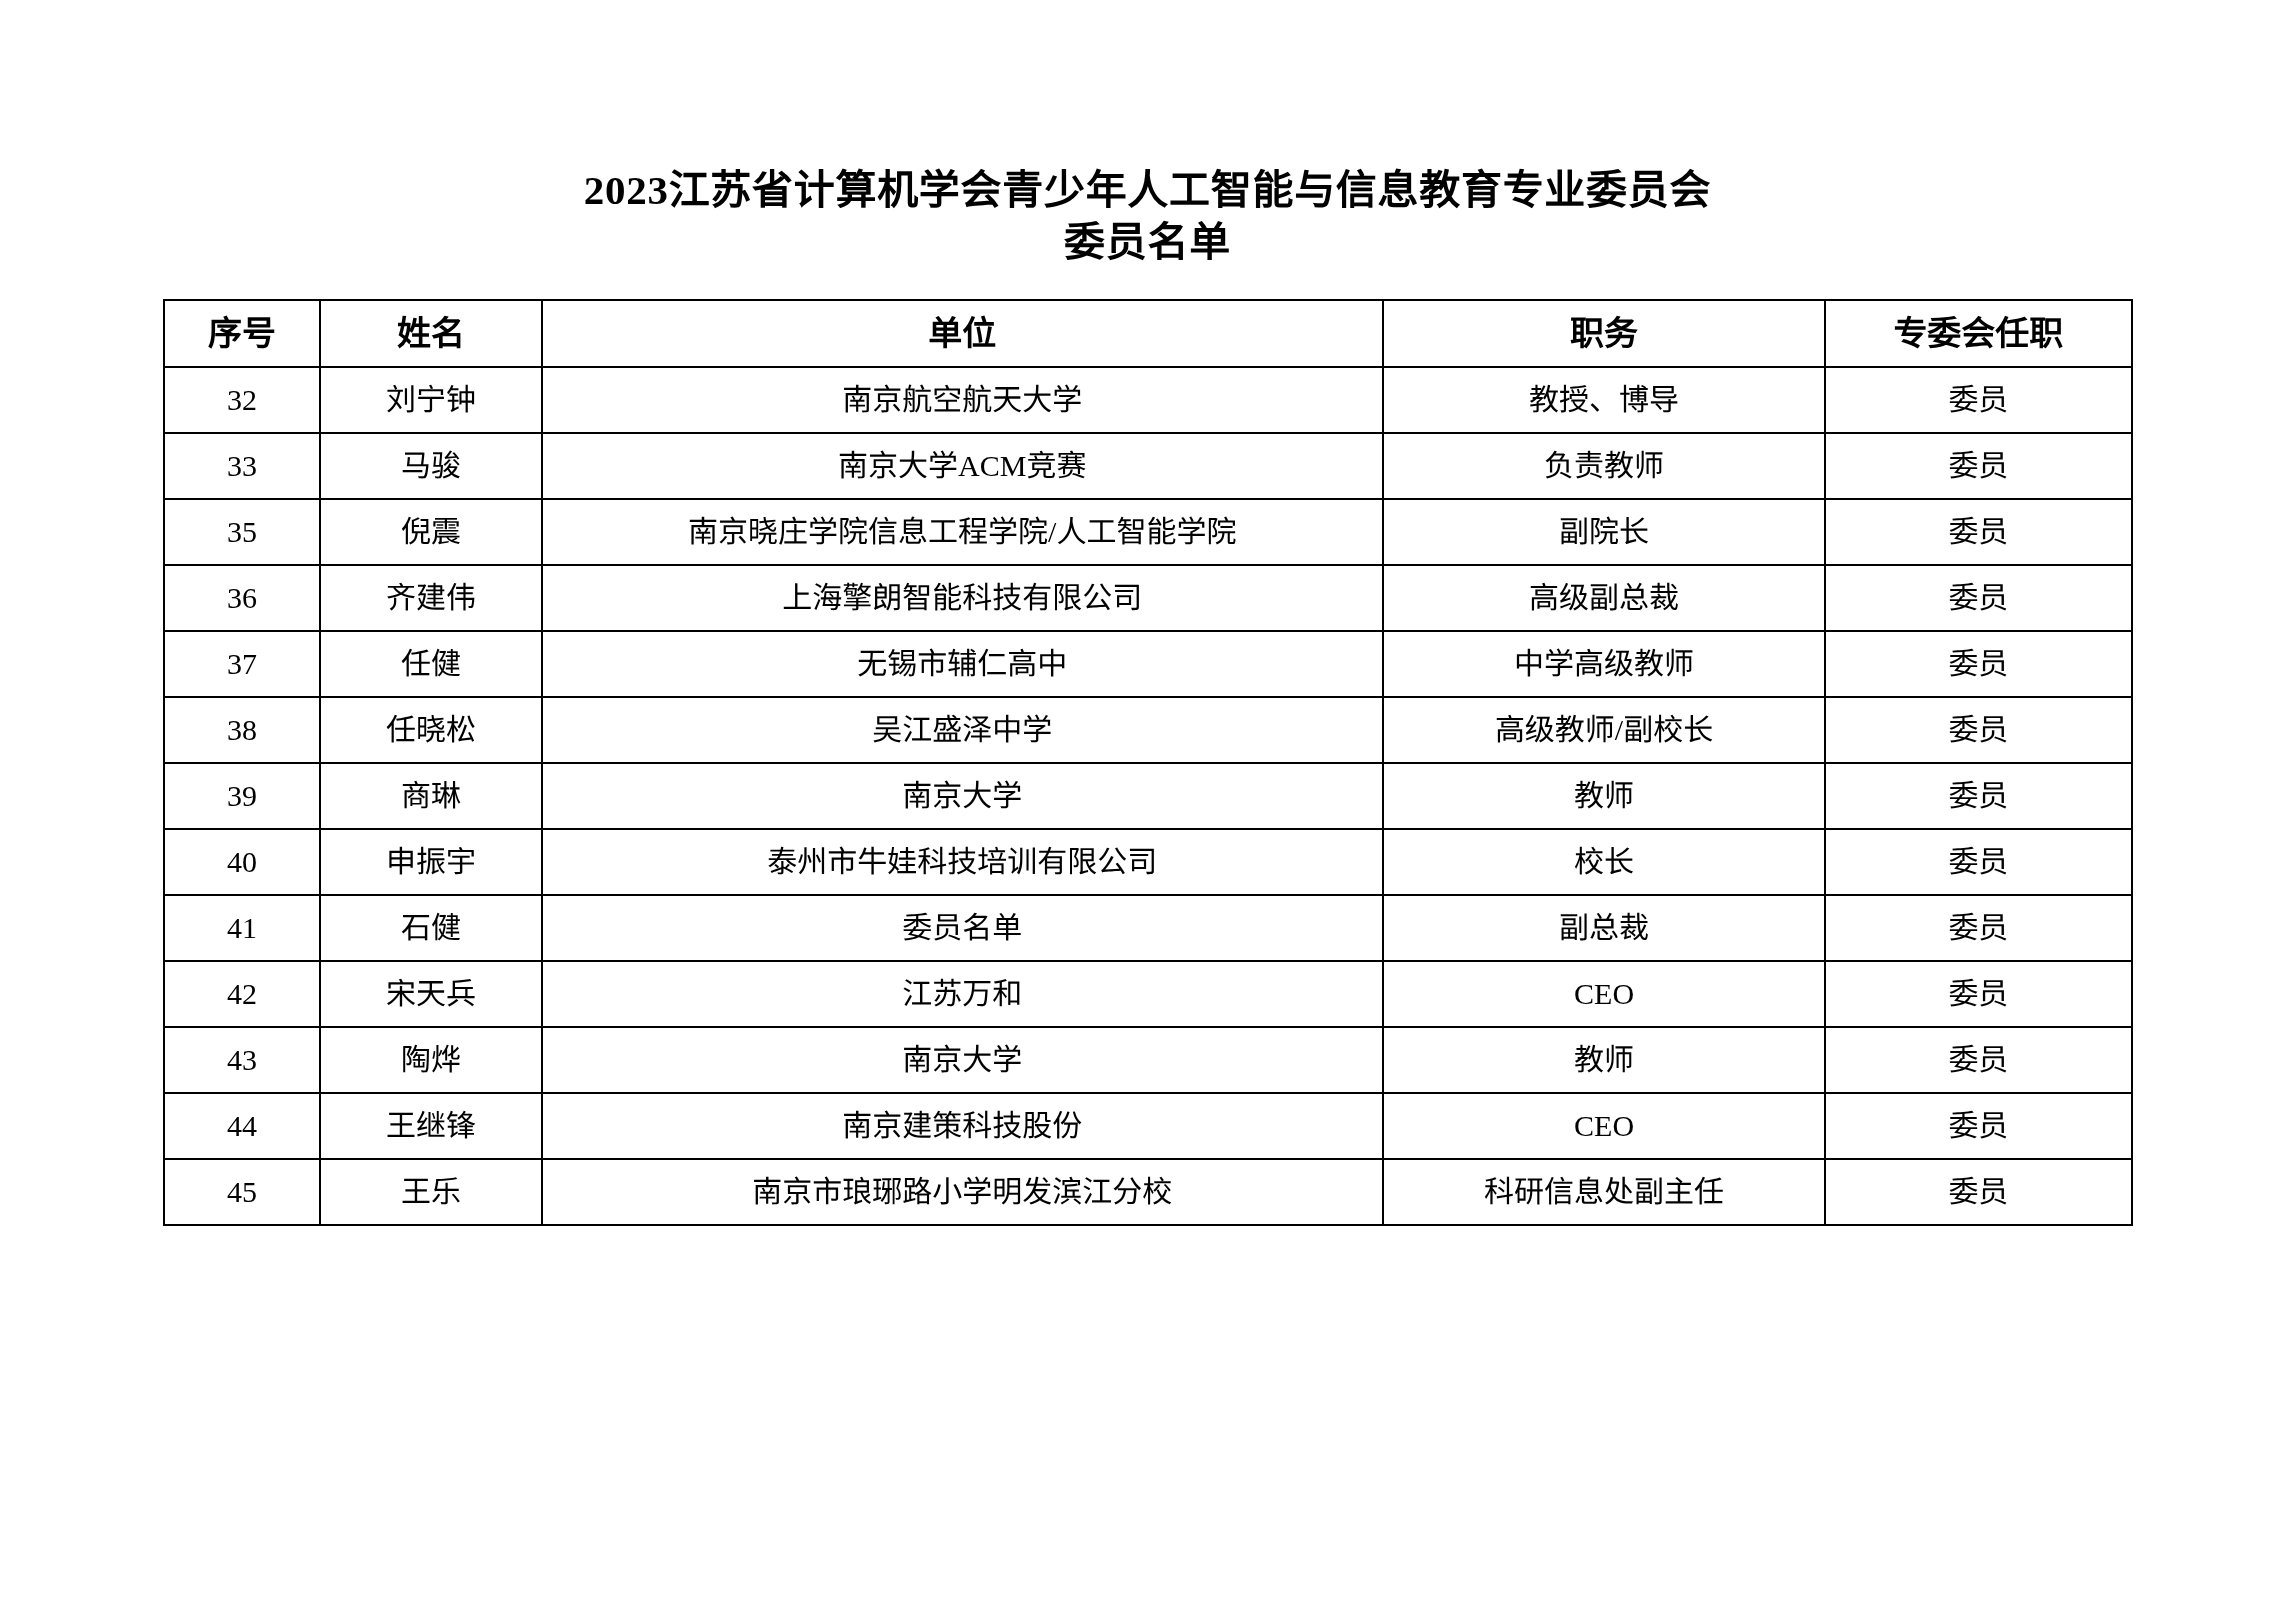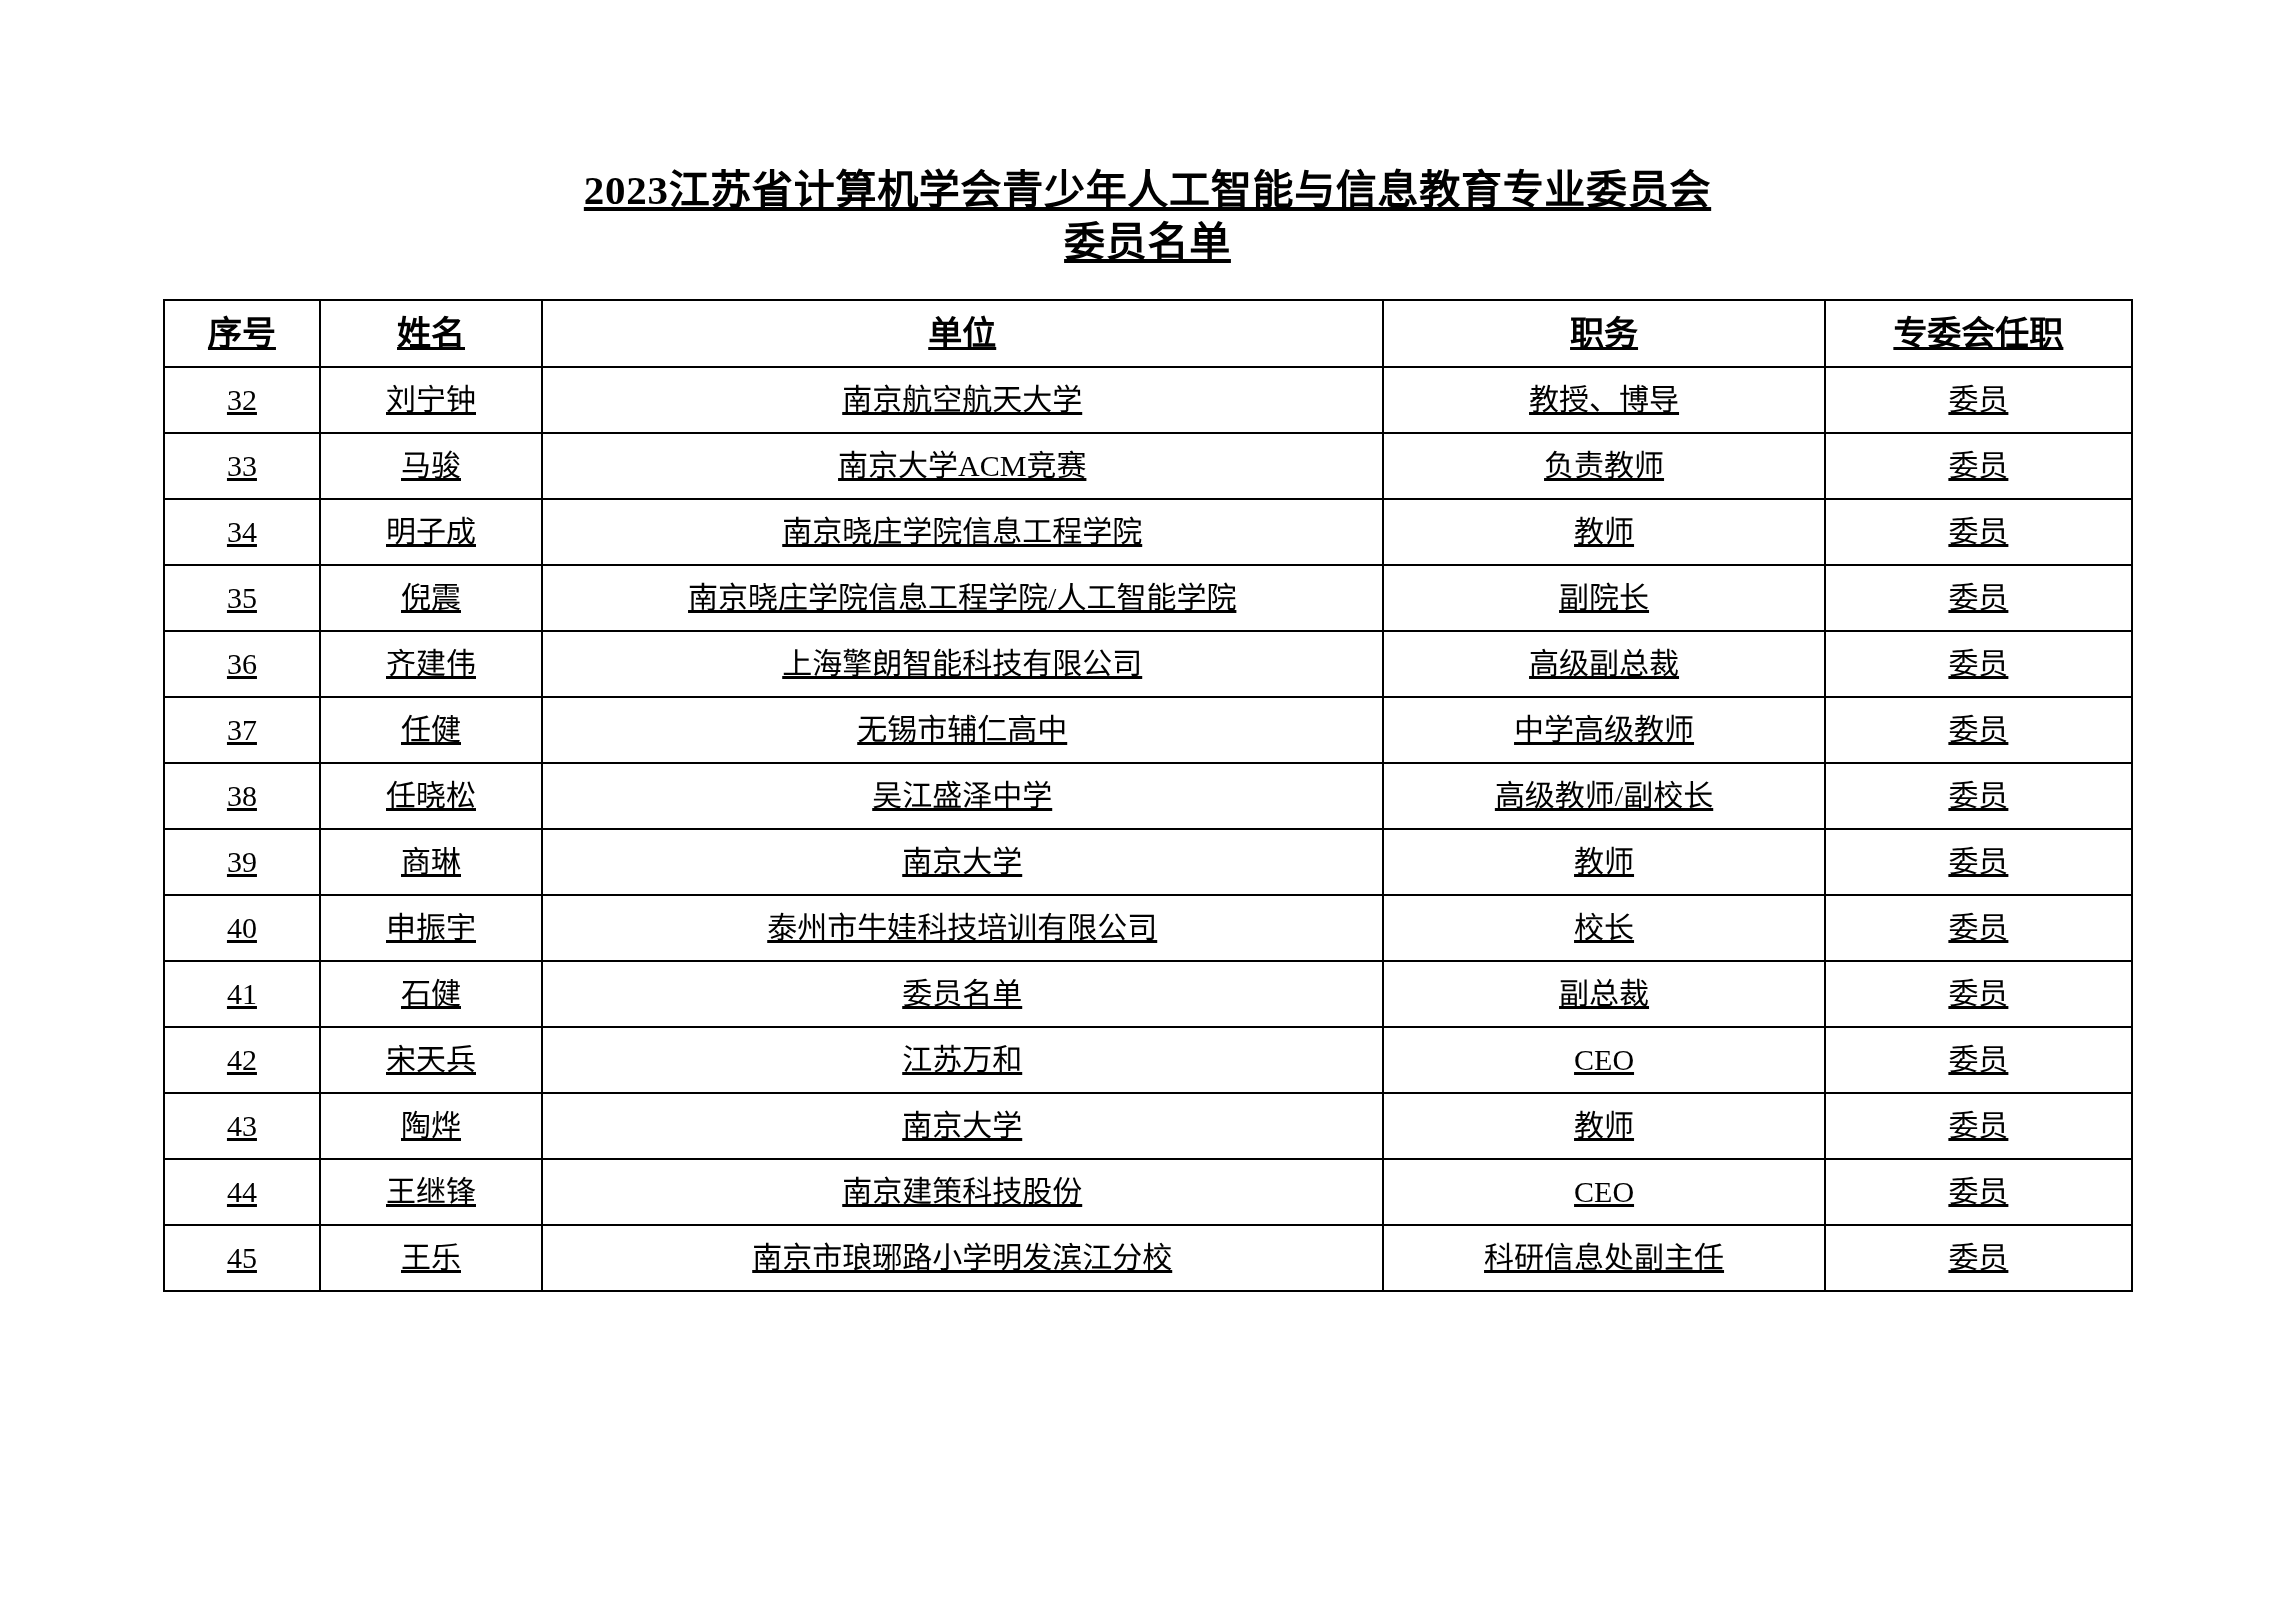--- a/index.html
+++ b/index.html
@@ -13,21 +13,20 @@
     font-family: "Liberation Serif", "DejaVu Serif", serif;
     color: #000000;
     overflow: hidden;
   }
   .page {
     width: 2295px;
     height: 1338px;
     box-sizing: border-box;
     padding: 0;
     position: relative;
-    text-decoration: underline;
   }
   .title-block {
     text-align: center;
     padding-top: 164px;
   }
   .title-line {
     font-size: 41px;
     font-weight: bold;
     line-height: 1.28;
     letter-spacing: 0.7px;
@@ -125,37 +124,20 @@
             </td>
           <td>
               <span class="cell-text">负责教师</span>
             </td>
           <td>
               <span class="cell-text">委员</span>
             </td>
         </tr>
         <tr>
           <td>
-              <span class="cell-text">34</span>
-            </td>
-          <td>
-              <span class="cell-text">明子成</span>
-            </td>
-          <td>
-              <span class="cell-text">南京晓庄学院信息工程学院</span>
-            </td>
-          <td>
-              <span class="cell-text">教师</span>
-            </td>
-          <td>
-              <span class="cell-text">委员</span>
-            </td>
-        </tr>
-        <tr>
-          <td>
               <span class="cell-text">35</span>
             </td>
           <td>
               <span class="cell-text">倪震</span>
             </td>
           <td>
               <span class="cell-text">南京晓庄学院信息工程学院/人工智能学院</span>
             </td>
           <td>
               <span class="cell-text">副院长</span>

